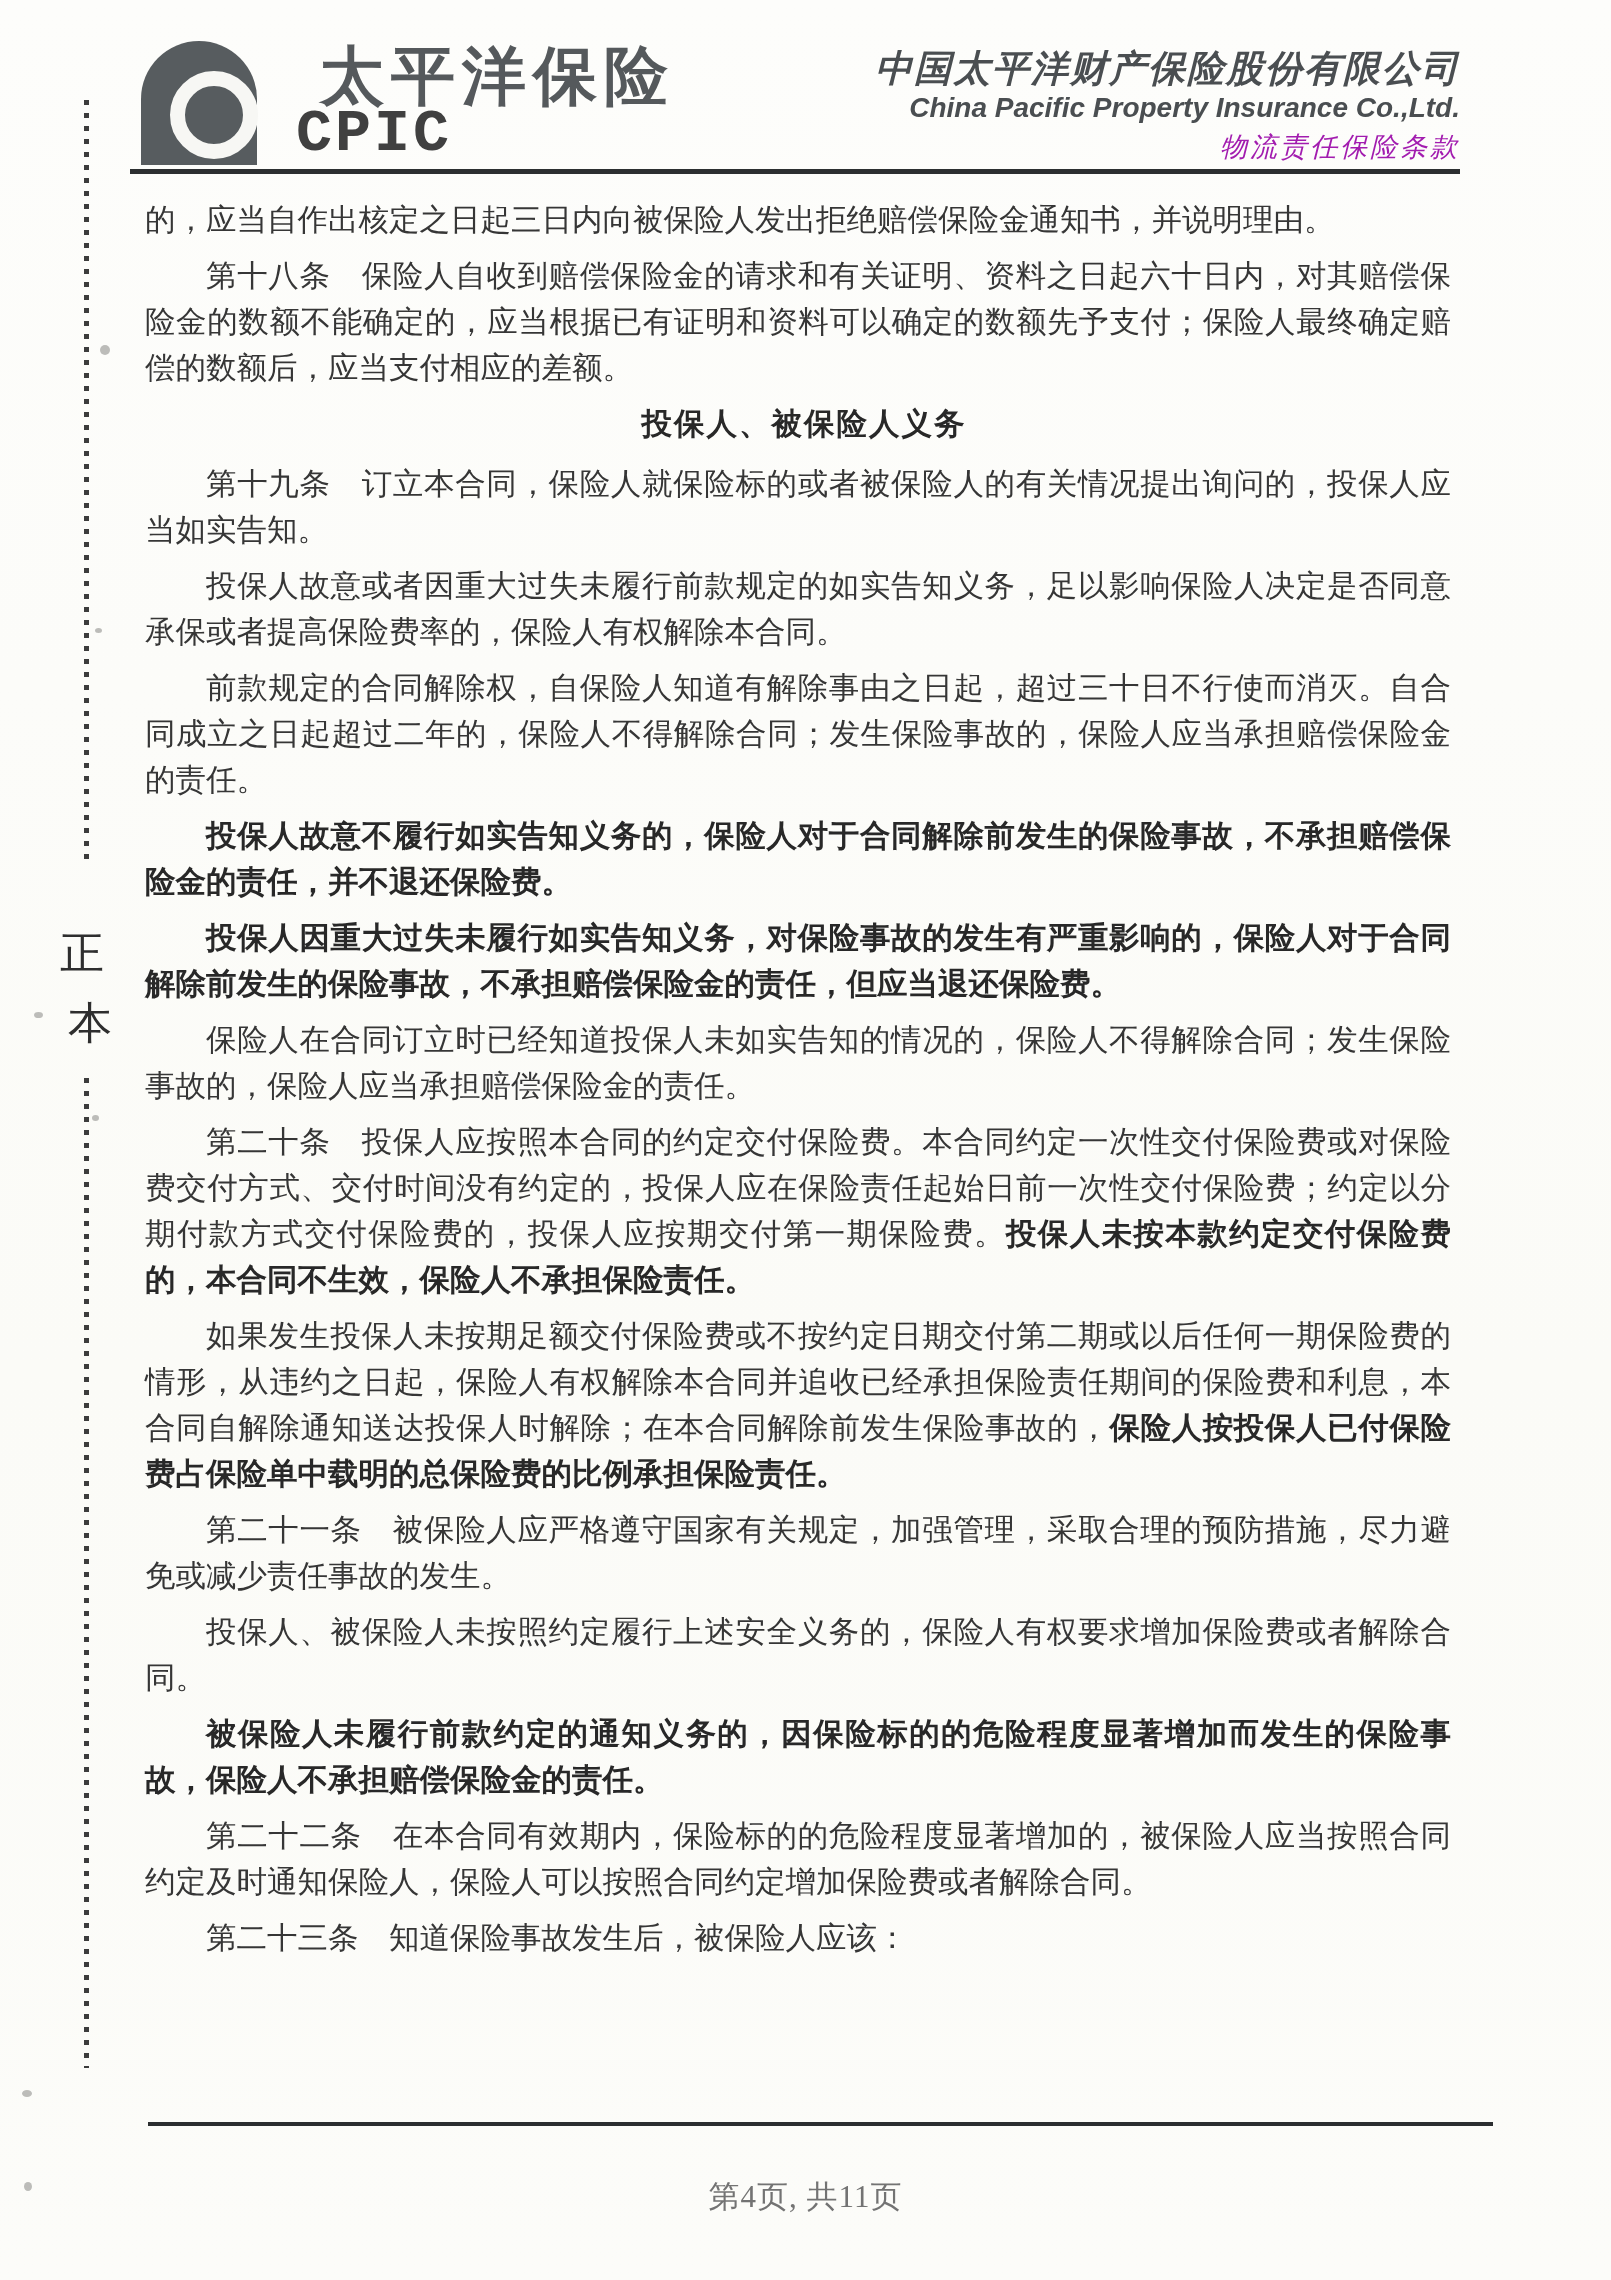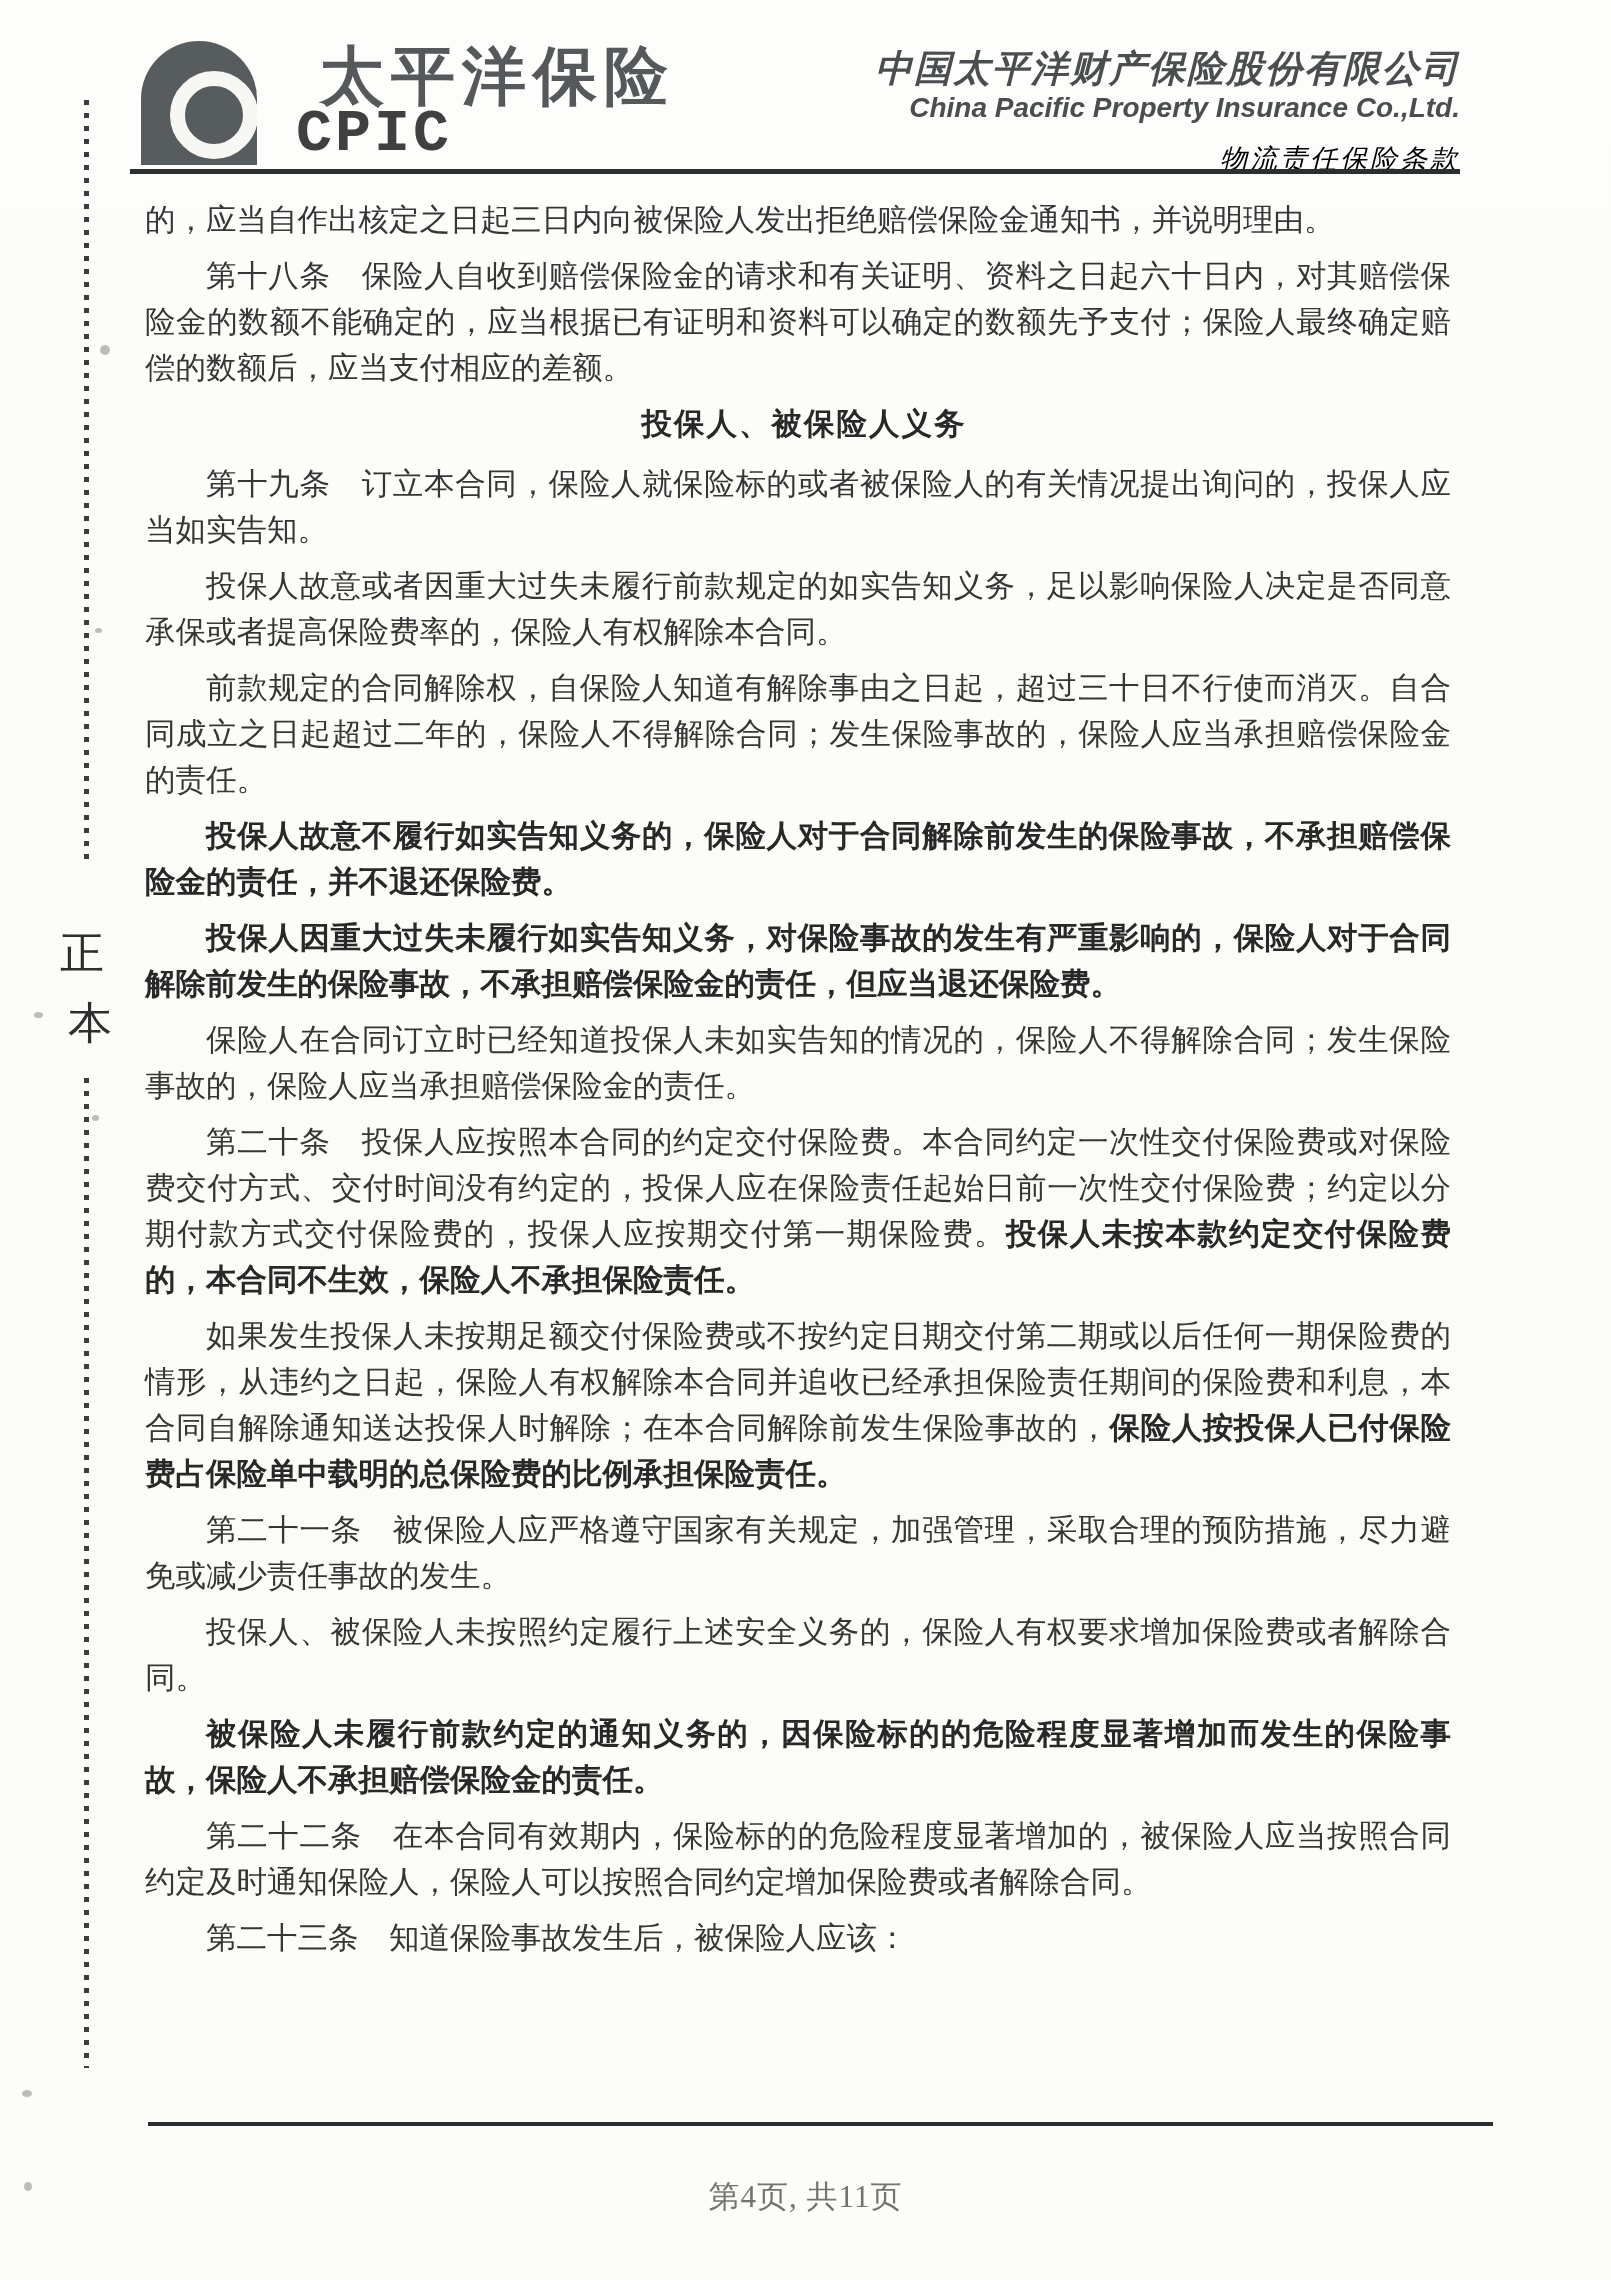--- a/index.html
+++ b/index.html
@@ -48,22 +48,22 @@
   .company-cn {
     font-size: 37px; line-height: 42px;
     font-weight: 700; letter-spacing: 2px; white-space: nowrap;
   }
   .company-en {
     font-size: 28px; line-height: 36px;
     font-weight: 700;
     font-family: "Liberation Sans", sans-serif; white-space: nowrap;
   }
   .doc-title {
-    font-size: 27px; line-height: 34px; margin-top: 16px;
-    color: #000000; letter-spacing: 3px; white-space: nowrap;
+    font-size: 27px; line-height: 34px; margin-top: 4px;
+    color: #a21caf; letter-spacing: 3px; white-space: nowrap;
   }
   .hdr-rule {
     position: absolute; left: 130px; right: 151px; top: 169px;
     height: 5px; background: #2c2f31;
   }
 
   
   .dotline {
     position: absolute; left: 84px; width: 5px;
     background: repeating-linear-gradient(to bottom, #3c3c3c 0 5px, transparent 5px 13px);

